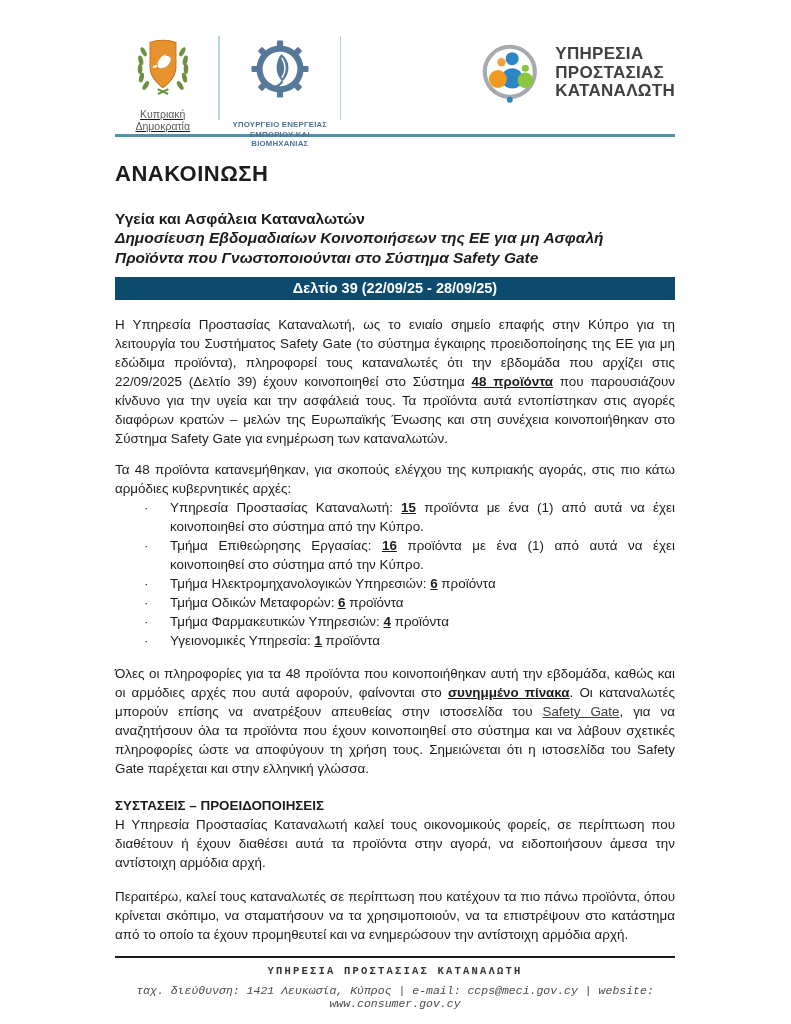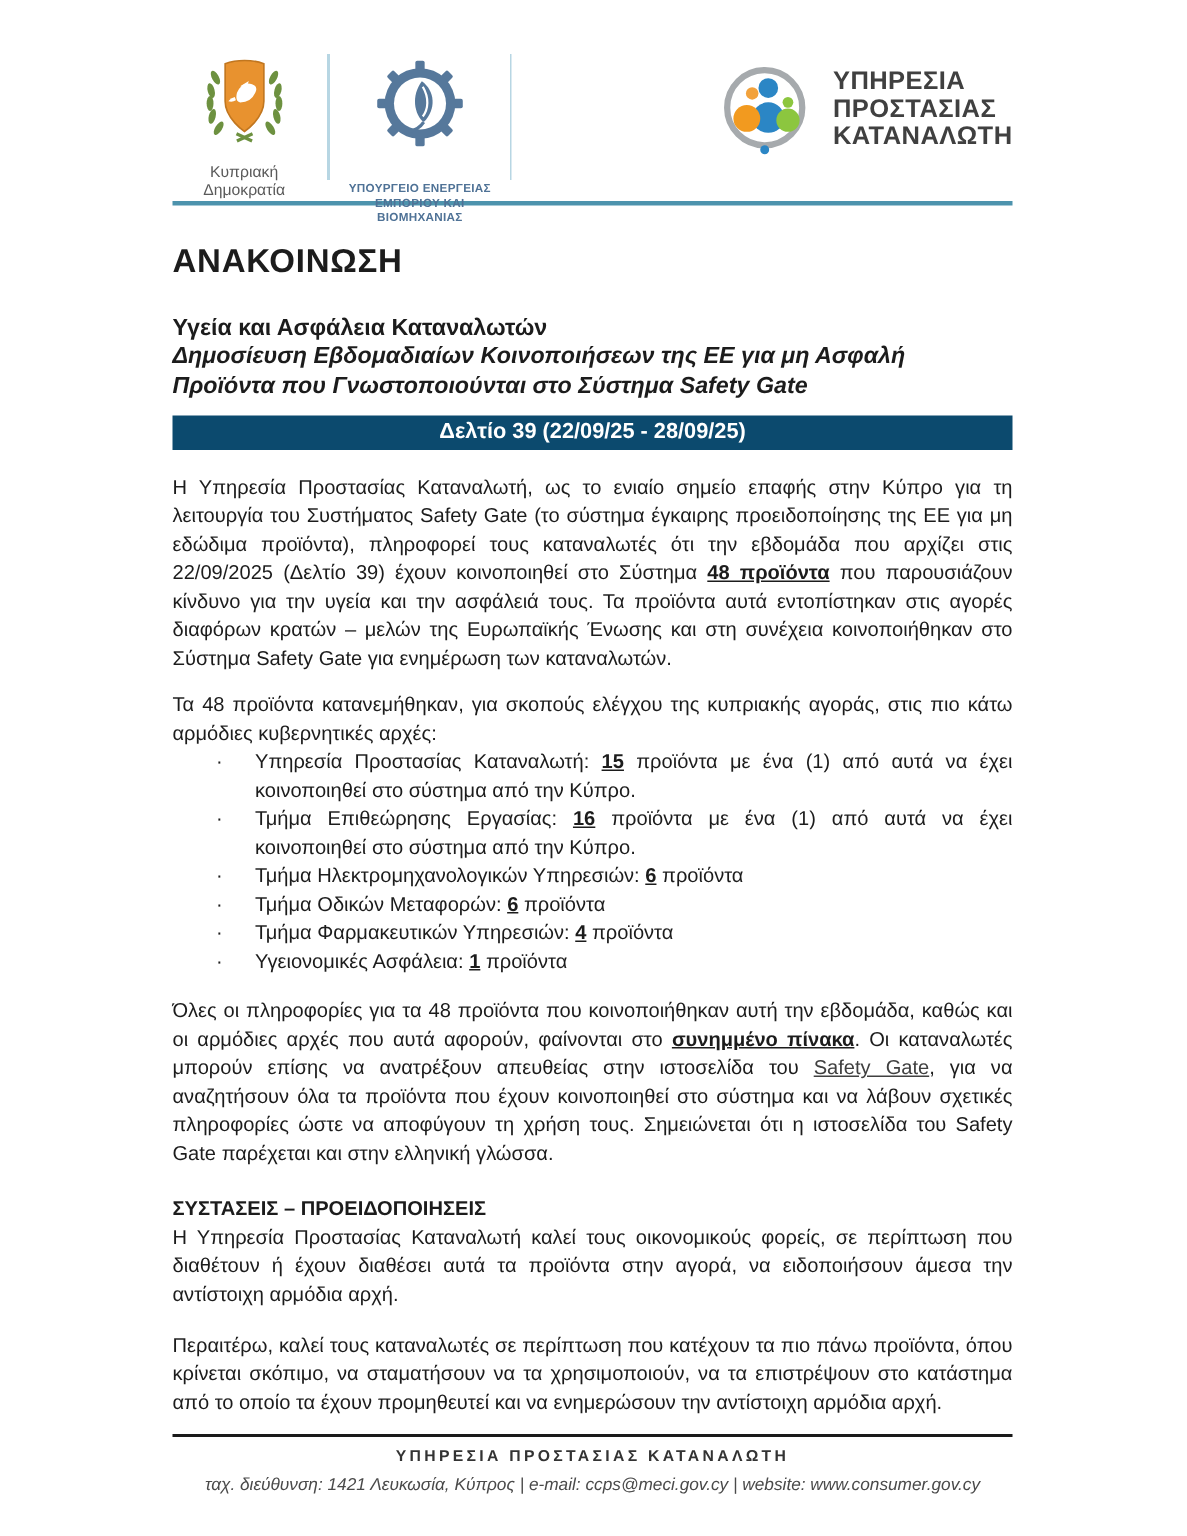--- a/index.html
+++ b/index.html
@@ -10,21 +10,21 @@
     color: #1c1c1c;
     overflow: hidden;
     position: relative;
   }
   .page { padding: 36px 116px 0 115px; }
 
   
   .header-logos {
     display: flex; align-items: flex-start; height: 92px; margin-bottom: 6px;
   }
-  .emblem-block { width: 118px; text-align: center; }
+  .emblem-block { width: 118px; text-align: center; text-decoration: underline; }
   .emblem-caption { font-size: 10.5px; color: #5a5a5a; margin-top: 2px; }
   .v-sep { width: 2px; background: #b7d6e3; height: 84px; margin: 0 8px; align-self: flex-start; }
   .ministry-block { width: 128px; text-align: center; padding-top: 2px; }
   .ministry-caption { font-size: 7.8px; font-weight: bold; color: #4f7296; line-height: 1.25; margin-top: 16px; letter-spacing: .2px; }
   .service-block { margin-left: 126px; display: flex; align-items: center; padding-top: 6px; }
   .service-name { font-size: 17px; font-weight: bold; color: #404040; line-height: 1.08; margin-left: 8px; letter-spacing: .3px; }
   .header-rule { height: 3px; background: #4d93ad; margin-top: 6px; }
 
   
   .meta-row { display: flex; justify-content: space-between; margin-top: 13px; font-size: 13px; font-weight: bold; }
@@ -47,21 +47,21 @@
   .link { color: #404040; text-decoration: underline; cursor: pointer; }
   .bullet-list { margin: 0 0 14px 0; }
   .bullet { display: flex; }
   .bullet-marker { flex: 0 0 26px; margin-left: 29px; text-align: left; }
   .bullet-text { flex: 1; }
   .section-heading { font-weight: bold; font-size: 13.4px; margin-top: 18px; }
   .gap-lg { margin-top: 14px; }
 
   
   .footer-rule { height: 2px; background: #1a1a1a; margin-top: 9px; }
-  .footer { text-align: center; margin-top: 7px; color: #3c3c3c; }
+  .footer { text-align: center; margin-top: 7px; color: #3c3c3c; font-family: Liberation Mono, monospace; }
   .footer-org { font-size: 10.5px; font-weight: bold; letter-spacing: 2.2px; color: #333; }
   .footer-contact { font-size: 11.5px; font-style: italic; margin-top: 7px; color: #4a4a4a; }
   svg { display: block; }
 </style>
 </head>
 <body>
 
 <div class="page">
 
   <div class="header-logos">
@@ -181,21 +181,21 @@
       <div class="bullet">
         <span class="bullet-marker">·</span>
         <span class="bullet-text"><span>Τμήμα Οδικών Μεταφορών: </span><b class="inline">6</b><span> προϊόντα</span></span>
       </div>
       <div class="bullet">
         <span class="bullet-marker">·</span>
         <span class="bullet-text"><span>Τμήμα Φαρμακευτικών Υπηρεσιών: </span><b class="inline">4</b><span> προϊόντα</span></span>
       </div>
       <div class="bullet">
         <span class="bullet-marker">·</span>
-        <span class="bullet-text"><span>Υγειονομικές Ασφάλεια: </span><b class="inline">1</b><span> προϊόντα</span></span>
+        <span class="bullet-text"><span>Υγειονομικές Υπηρεσία: </span><b class="inline">1</b><span> προϊόντα</span></span>
       </div>
     </div>
 
     <p class="para gap-lg"><span>Όλες οι πληροφορίες για τα 48 προϊόντα που κοινοποιήθηκαν αυτή την εβδομάδα, καθώς και οι αρμόδιες αρχές που αυτά αφορούν,  φαίνονται στο </span><span class="bold-underline">συνημμένο πίνακα</span><span>. Οι καταναλωτές μπορούν επίσης να ανατρέξουν  απευθείας στην ιστοσελίδα του </span><a class="link">Safety Gate</a><span>, για να αναζητήσουν όλα τα προϊόντα που έχουν κοινοποιηθεί στο σύστημα και να λάβουν σχετικές πληροφορίες ώστε να αποφύγουν τη χρήση τους. Σημειώνεται ότι η ιστοσελίδα του Safety Gate παρέχεται και στην ελληνική γλώσσα.</span></p>
 
     <div class="section-heading">ΣΥΣΤΑΣΕΙΣ – ΠΡΟΕΙΔΟΠΟΙΗΣΕΙΣ</div>
 
     <p class="para">Η Υπηρεσία Προστασίας Καταναλωτή καλεί τους οικονομικούς φορείς, σε περίπτωση που διαθέτουν ή έχουν διαθέσει αυτά τα προϊόντα στην αγορά, να ειδοποιήσουν άμεσα την αντίστοιχη αρμόδια αρχή.</p>
 
     <p class="para gap-lg">Περαιτέρω, καλεί τους καταναλωτές σε περίπτωση που κατέχουν τα πιο πάνω προϊόντα, όπου κρίνεται σκόπιμο, να σταματήσουν να τα χρησιμοποιούν, να τα επιστρέψουν στο κατάστημα από το οποίο τα έχουν προμηθευτεί και να ενημερώσουν την αντίστοιχη αρμόδια αρχή.</p>

